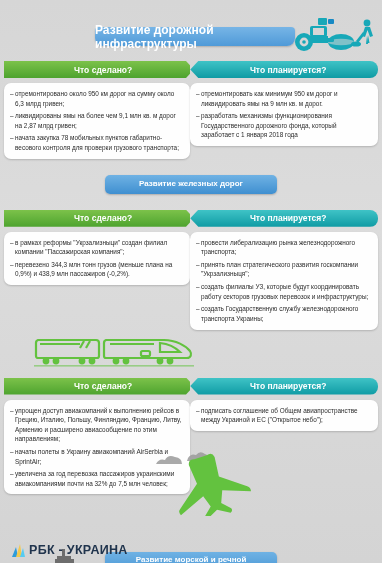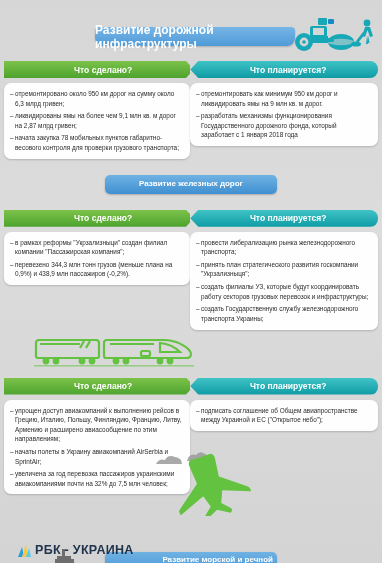--- a/index.html
+++ b/index.html
@@ -31,21 +31,21 @@
     display:flex;align-items:center;justify-content:center;
     box-shadow:0 1px 2px rgba(0,0,0,.2);
   }
   .roller{position:absolute;right:2px;top:14px;width:92px;height:40px;}
 
   
   .sec-pill{
     margin:16px auto;width:172px;min-height:19px;
     background:linear-gradient(180deg,#6fb2e4 0%,#3f8fd0 100%);
     border-radius:5px;color:#fff;font-weight:bold;font-size:8px;
-    display:flex;align-items:center;justify-content:center;text-align:right;
+    display:flex;align-items:center;justify-content:center;text-align:center;
     padding:2px 4px;box-sizing:border-box;line-height:1.25;
     box-shadow:0 1px 2px rgba(0,0,0,.22);
   }
   .sec-pill.two-line{min-height:26px;}
 
   
   .banners{display:flex;justify-content:space-between;margin-top:4px;height:17px;}
   .ban{
     height:17px;color:#fff;font-weight:bold;font-size:8.5px;
     display:flex;align-items:center;position:relative;padding-left:20px;
@@ -85,21 +85,21 @@
   .sec-top{margin-top:9px;}
 
   
   .illus{position:relative;height:42px;}
   .train-wrap{position:absolute;left:30px;top:0;width:160px;height:40px;}
   .plane-wrap{position:absolute;left:148px;top:-44px;width:108px;height:66px;}
 
   
   .footer{
     position:absolute;left:0;bottom:0;width:382px;height:26px;
-    display:flex;align-items:center;padding-left:18px;box-sizing:border-box;
+    display:flex;align-items:center;padding-left:12px;box-sizing:border-box;
   }
   .logo-mark{width:13px;height:13px;margin-right:4px;flex:none;}
   .logo-text{font-size:12.5px;font-weight:bold;color:#20344d;letter-spacing:.3px;}
 </style>
 </head>
 <body>
 
 <div class="page">
 
   <div class="hdr">

